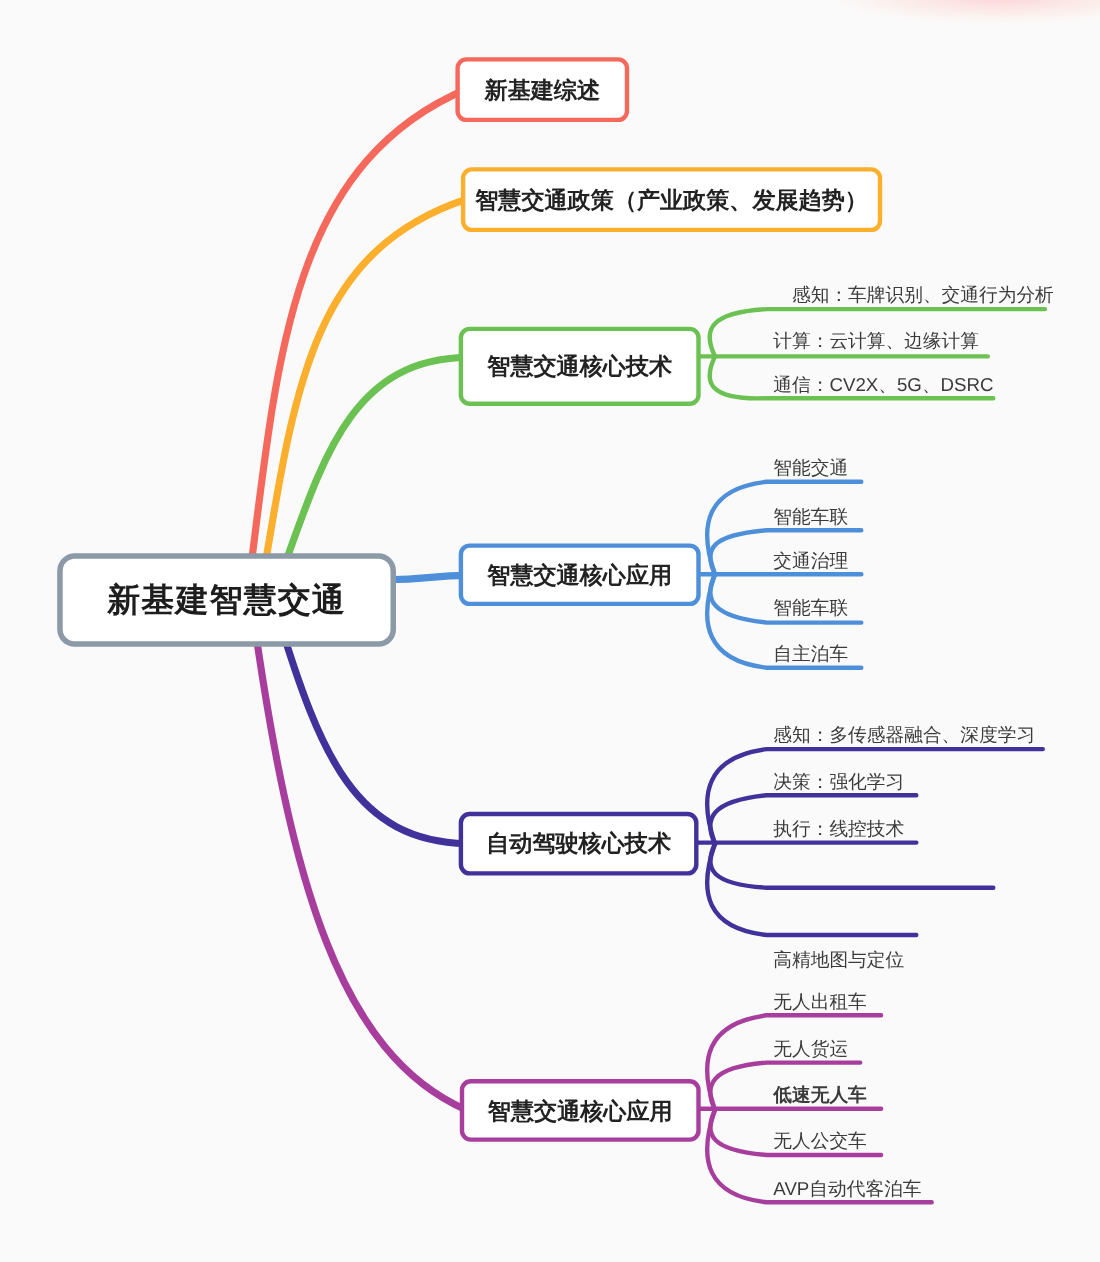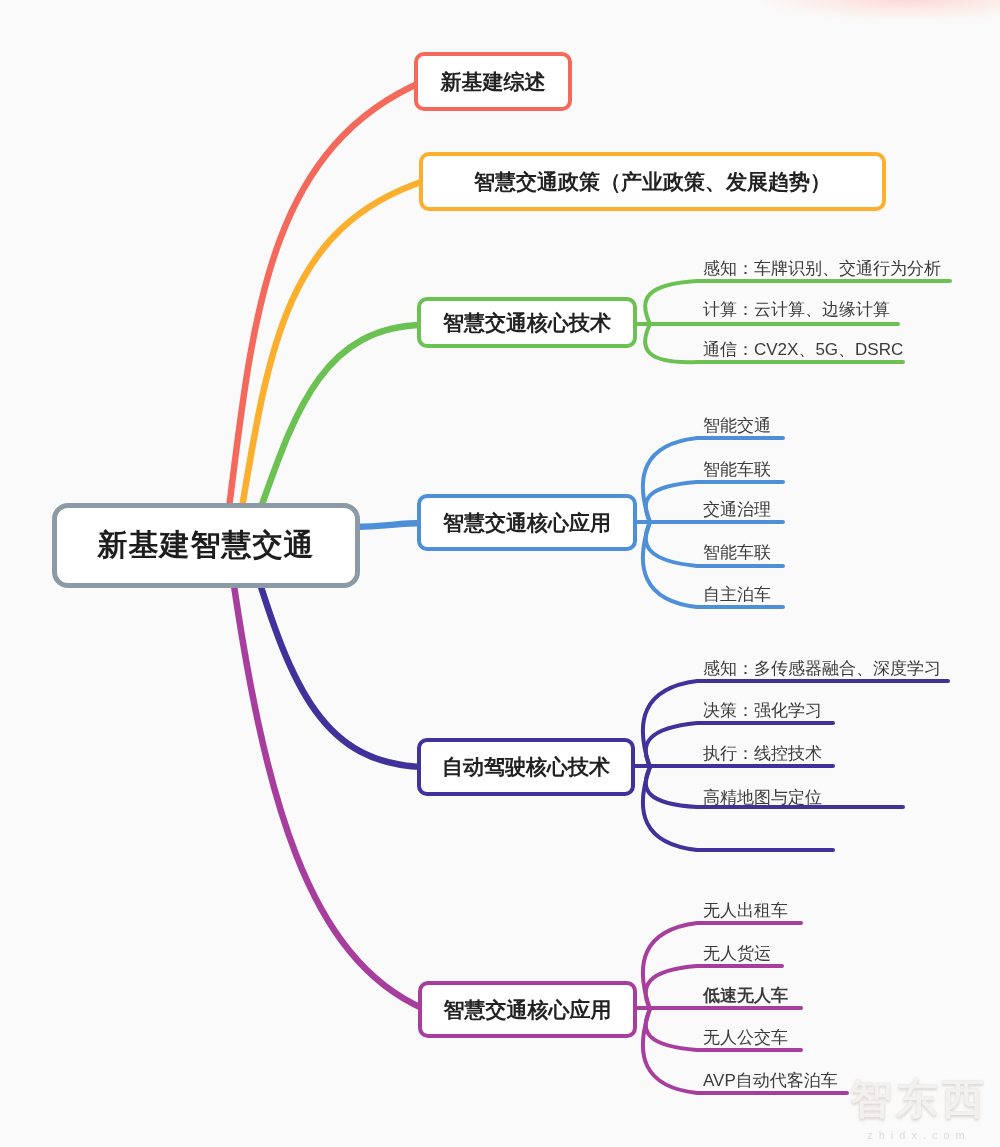--- a/index.html
+++ b/index.html
@@ -93,49 +93,45 @@
     <path class="child-curve" stroke="#A73E9D" d="M 650 1009 C 639 986 647 970 697 966 L 782 966"></path>
     <path class="child-curve" stroke="#A73E9D" d="M 633 1008 L 801 1008"></path>
     <path class="child-curve" stroke="#A73E9D" d="M 650 1009 C 639 1032 647 1046 697 1050 L 801 1050"></path>
     <path class="child-curve" stroke="#A73E9D" d="M 650 1009 C 634 1055 643 1087 697 1093 L 847 1093"></path>
   </svg>
 
   <div class="node root" style="left: 52px; top: 503px; width: 308px; height: 85px; border-color: rgb(140, 153, 166); text-align: center;">新基建智慧交通</div>
 
   <div class="node branch b0" style="left: 414px; top: 52px; width: 158px; height: 59px; border-color: rgb(244, 105, 91);">新基建综述</div>
 
-  <div class="node branch b1" style="left: 419px; top: 152px; width: 467px; height: 59px; border-color: rgb(251, 175, 45);">智慧交通政策（产业政策、发展趋势）</div>
+  <div class="node branch b1" style="left: 419px; top: 152px; width: 383px; height: 59px; border-color: rgb(251, 175, 45);">智慧交通政策（产业政策、发展趋势）</div>
 
-  <div class="node branch b2" style="left: 417px; top: 297px; width: 220px; height: 51px; border-color: rgb(108, 193, 83);">智慧交通核心技术</div>
+  <div class="node branch b2" style="left: 417px; top: 297px; width: 220px; height: 72px; border-color: rgb(108, 193, 83);">智慧交通核心技术</div>
 
   <div class="node branch b3" style="left: 417px; top: 494px; width: 220px; height: 57px; border-color: rgb(78, 143, 217);">智慧交通核心应用</div>
 
   <div class="node branch b4" style="left: 417px; top: 738px; width: 218px; height: 58px; border-color: rgb(64, 49, 155);">自动驾驶核心技术</div>
 
   <div class="node branch b5" style="left: 418px; top: 981px; width: 219px; height: 57px; border-color: rgb(167, 62, 157);">智慧交通核心应用</div>
 
-  <div class="leaf" style="top:255px;">感知：车牌识别、交通行为分析</div>
+  <div class="leaf" style="top:255px;margin-left:17px;">感知：车牌识别、交通行为分析</div>
   <div class="leaf" style="top:296px;">计算：云计算、边缘计算</div>
   <div class="leaf" style="top:336px;">通信：CV2X、5G、DSRC</div>
 
   <div class="leaf" style="top:412px;">智能交通</div>
   <div class="leaf" style="top:456px;">智能车联</div>
   <div class="leaf" style="top:496px;">交通治理</div>
   <div class="leaf" style="top:539px;">智能车联</div>
   <div class="leaf" style="top:581px;">自主泊车</div>
 
   <div class="leaf" style="top:655px;">感知：多传感器融合、深度学习</div>
   <div class="leaf" style="top:697px;">决策：强化学习</div>
   <div class="leaf" style="top:740px;">执行：线控技术</div>
-  <div class="leaf" style="top:784px;">高精地图与定位</div>
+  <div class="leaf" style="top:859px;">高精地图与定位</div>
 
   <div class="leaf" style="top:897px;">无人出租车</div>
   <div class="leaf" style="top:940px;">无人货运</div>
   <div class="leaf" style="top:982px;font-weight:bold;">低速无人车</div>
   <div class="leaf" style="top:1024px;">无人公交车</div>
   <div class="leaf" style="top:1067px;">AVP自动代客泊车</div>
 
-  <div class="watermark">
-    <div class="brand">智东西</div>
-    <div class="domain">zhidx.com</div>
-  </div>
 
 </div>
 
 </body></html>

